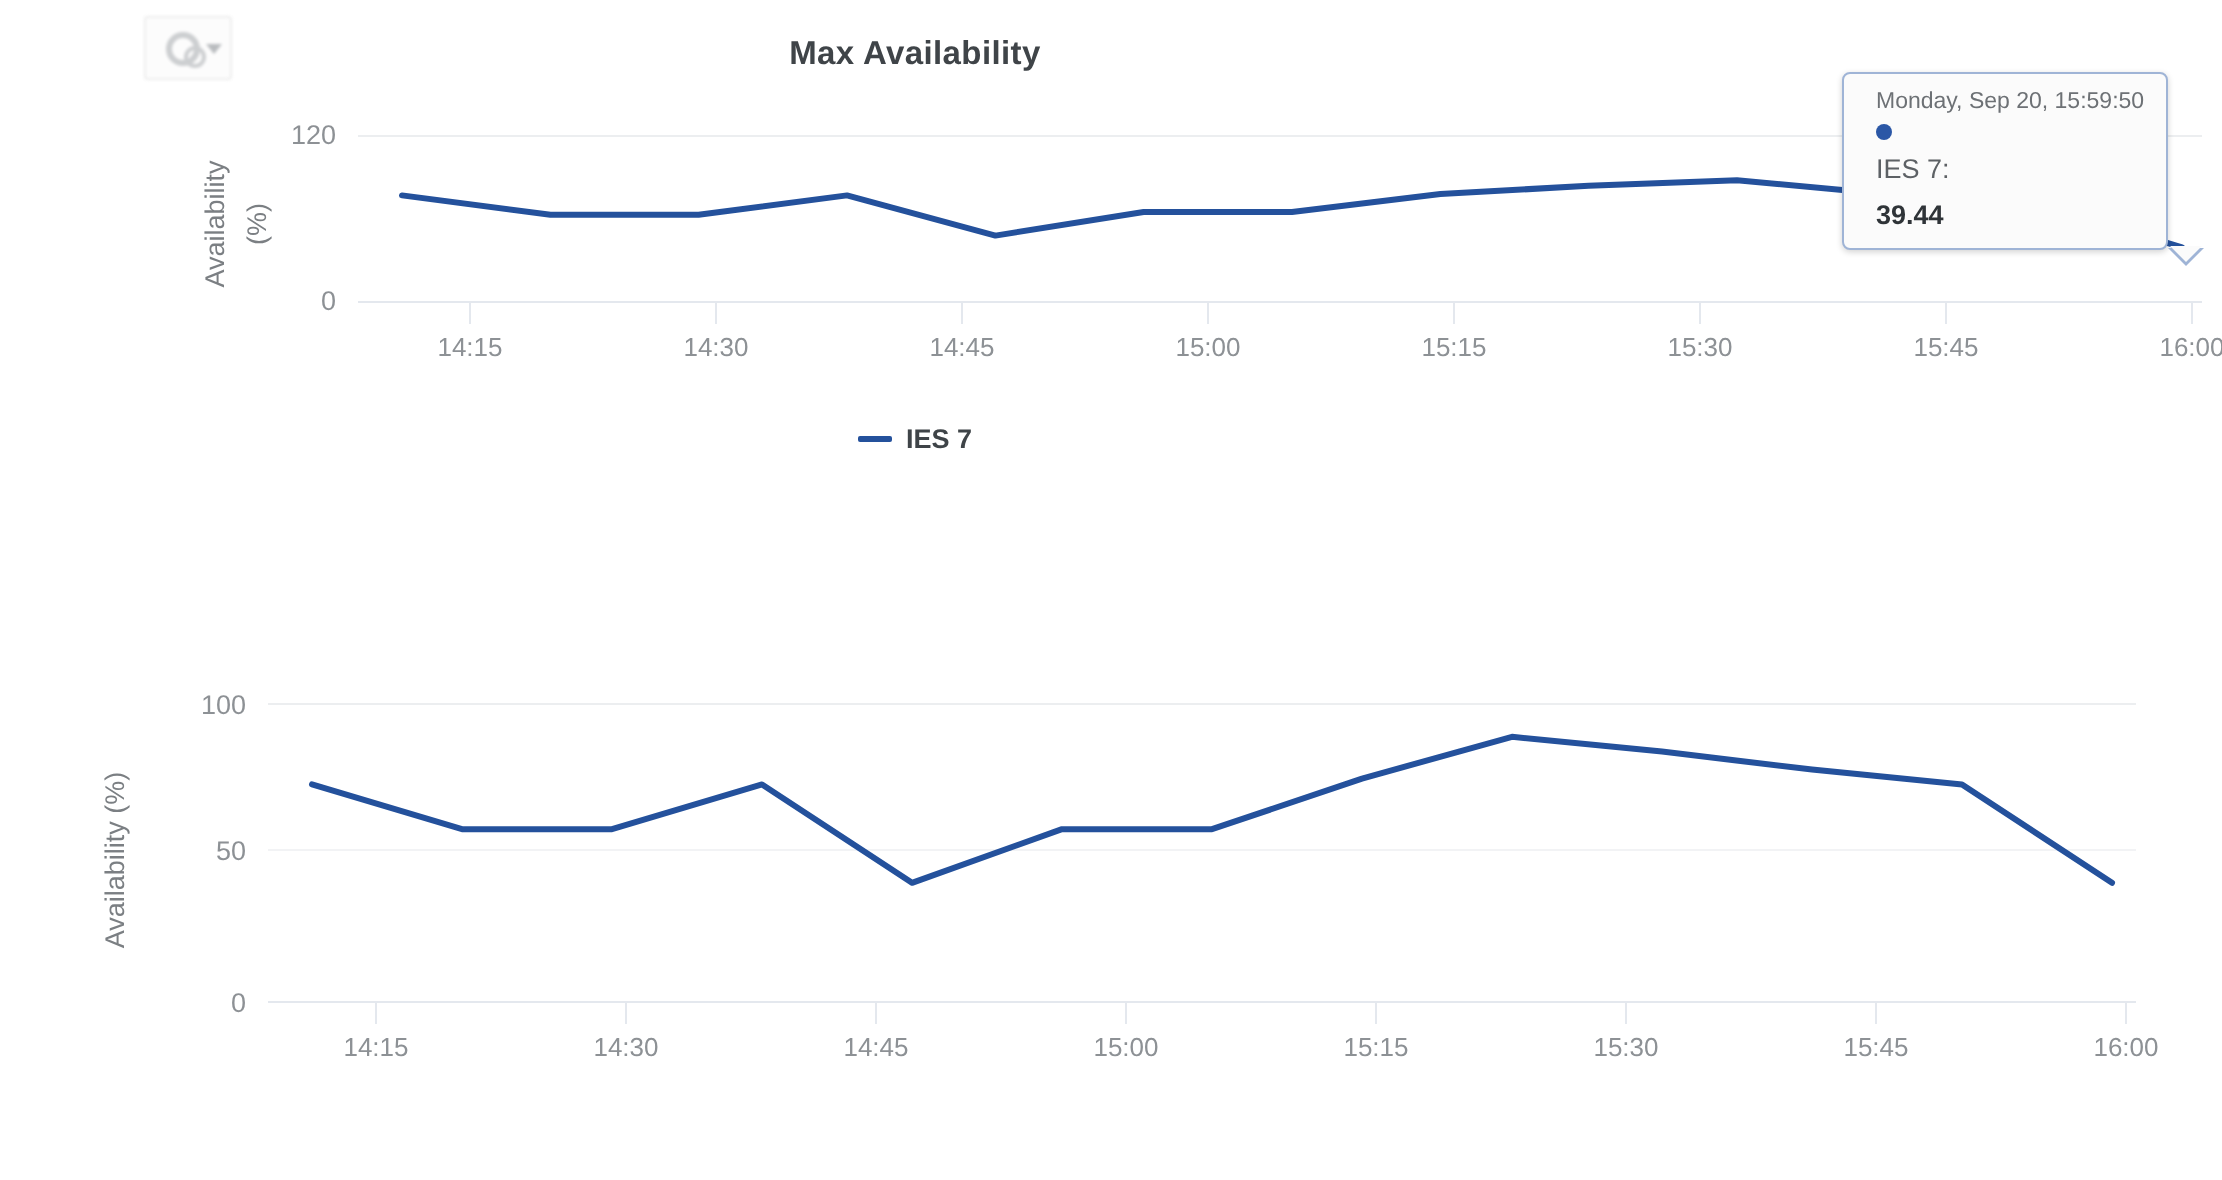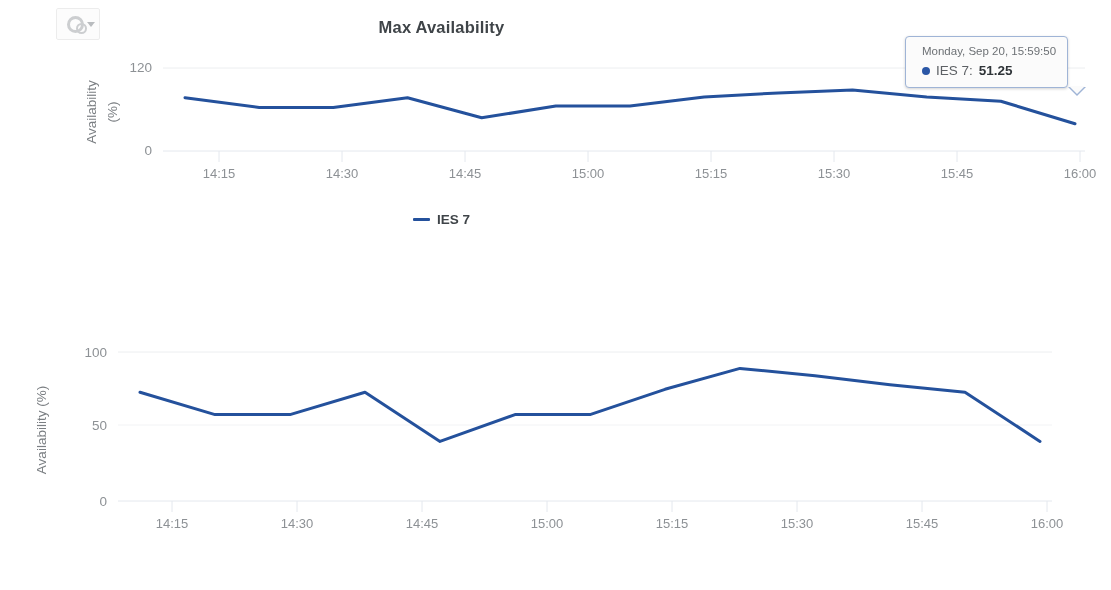--- a/index.html
+++ b/index.html
@@ -4,21 +4,21 @@
 <style>
   html,body{margin:0;padding:0;}
   body{
     width:1111px;height:590px;
     background:#ffffff;
     font-family:"Liberation Sans","DejaVu Sans",sans-serif;
     color:#444a4f;
     overflow:hidden;
     position:relative;
   }
-  .panel{position:absolute;left:0;width:883px;}
+  .panel{position:absolute;left:16px;width:883px;}
   #panel-max{top:0;height:295px;}
   #panel-min{top:295px;height:295px;}
 
   
   .cogs-btn{
     position:absolute;
     width:42px;height:30px;
     border:1px solid #e6e6e6;
     background:#fcfcfc;
     border-radius:2px;
@@ -68,21 +68,21 @@
     position:absolute;
     background:#fbfbfb;
     border:1px solid #9fb4d6;
     border-radius:4px;
     box-shadow:0 1px 3px rgba(0,0,0,.18);
     padding:7px 11px 8px 11px;
     white-space:nowrap;
   }
   #tooltip-max{left:905px;top:36px;padding-left:16px;}
   .tt-time{font-size:11.5px;color:#6d7175;line-height:15px;}
-  .tt-row{display:flex;align-items:center;gap:6px;margin-top:3px;line-height:17px;}
+  .tt-row{display:flex;align-items:flex-start;gap:6px;margin-top:3px;line-height:17px;flex-direction:column;}
   .tt-dot{width:8px;height:8px;border-radius:50%;background:#2b57a6;flex:none;}
   .tt-label{font-size:13.5px;color:#5d6165;}
   .tt-value{font-size:13.5px;color:#2f3438;font-weight:bold;}
   .tt-arrow,.tt-arrow-b{position:absolute;width:0;height:0;}
   .tt-arrow{
     left:162px;bottom:-9px;
     border-left:9px solid transparent;border-right:9px solid transparent;
     border-top:9px solid #9fb4d6;
   }
   .tt-arrow-b{
@@ -143,21 +143,21 @@
       <span class="legend-dash"></span>
       <span>IES 7</span>
     </span>
   </div>
 
   <div class="tooltip" id="tooltip-max">
     <div class="tt-time">Monday, Sep 20, 15:59:50</div>
     <div class="tt-row">
       <span class="tt-dot"></span>
       <span class="tt-label">IES 7:</span>
-      <span class="tt-value">51.25</span>
+      <span class="tt-value">39.44</span>
     </div>
     <span class="tt-arrow"></span>
     <span class="tt-arrow-b"></span>
   </div>
 </div>
 
 <div class="panel" id="panel-min">
 
   <svg class="plot" width="1111" height="260" viewBox="0 0 1111 260" style="top:45px">
 

